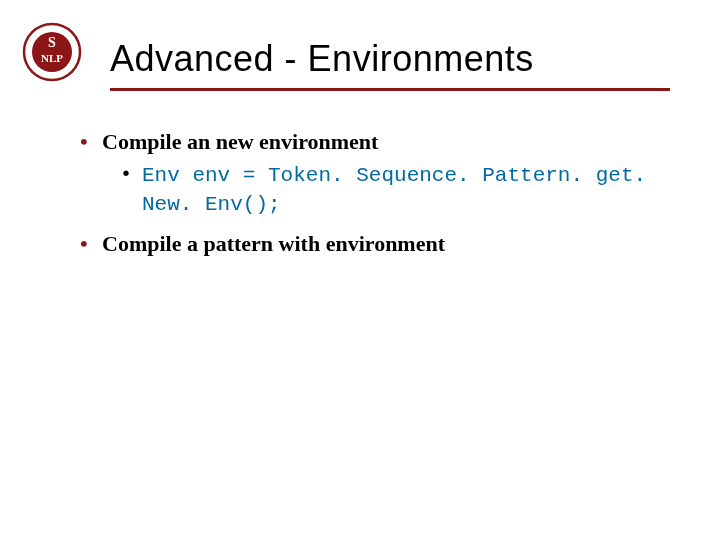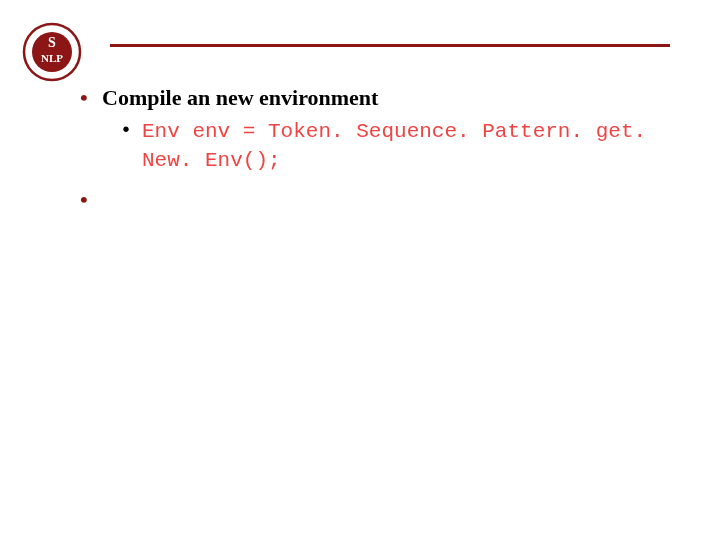--- a/index.html
+++ b/index.html
@@ -76,21 +76,21 @@
     padding: 0;
     margin: 4px 0 10px 18px;
   }
   ul.sub > li {
     position: relative;
     padding-left: 22px;
     font-weight: 400;
     font-family: "Courier New", Courier, monospace;
     font-size: 21px;
     line-height: 1.4;
-    color: #ef4444;
+    color: #0369a1;
   }
   ul.sub > li::before {
     content: "•";
     position: absolute;
     left: 0;
     top: 0;
     color: #000;
     font-size: 20px;
     line-height: 1.4;
   }
@@ -103,29 +103,31 @@
   <div class="header">
     <div class="logo">
       <svg viewBox="0 0 60 60" width="60" height="60">
         <circle cx="30" cy="30" r="28" fill="#fff" stroke="#8c1515" stroke-width="2.5"></circle>
         <circle cx="30" cy="30" r="20" fill="#8c1515"></circle>
         <path id="ringpath" d="M30,8 a22,22 0 1,1 -0.01,0" fill="none"></path>
         <text font-family="Georgia, serif" font-size="14" font-weight="700" fill="#fff" text-anchor="middle" x="30" y="25">S</text>
         <text font-family="Georgia, serif" font-size="11" font-weight="700" fill="#fff" text-anchor="middle" x="30" y="40">NLP</text>
       </svg>
     </div>
+    <h1 class="title">Advanced - Environments</h1>
     <hr class="rule">
   </div>
 
   <div class="body">
     <ul class="top">
       <li>
         <span>Compile an new environment</span>
         <ul class="sub">
           <li>Env env = Token. Sequence. Pattern. get. New. Env();</li>
         </ul>
       </li>
       <li>
+        <span>Compile a pattern with environment</span>
       </li>
     </ul>
   </div>
 
 </div>
 
 </body></html>

